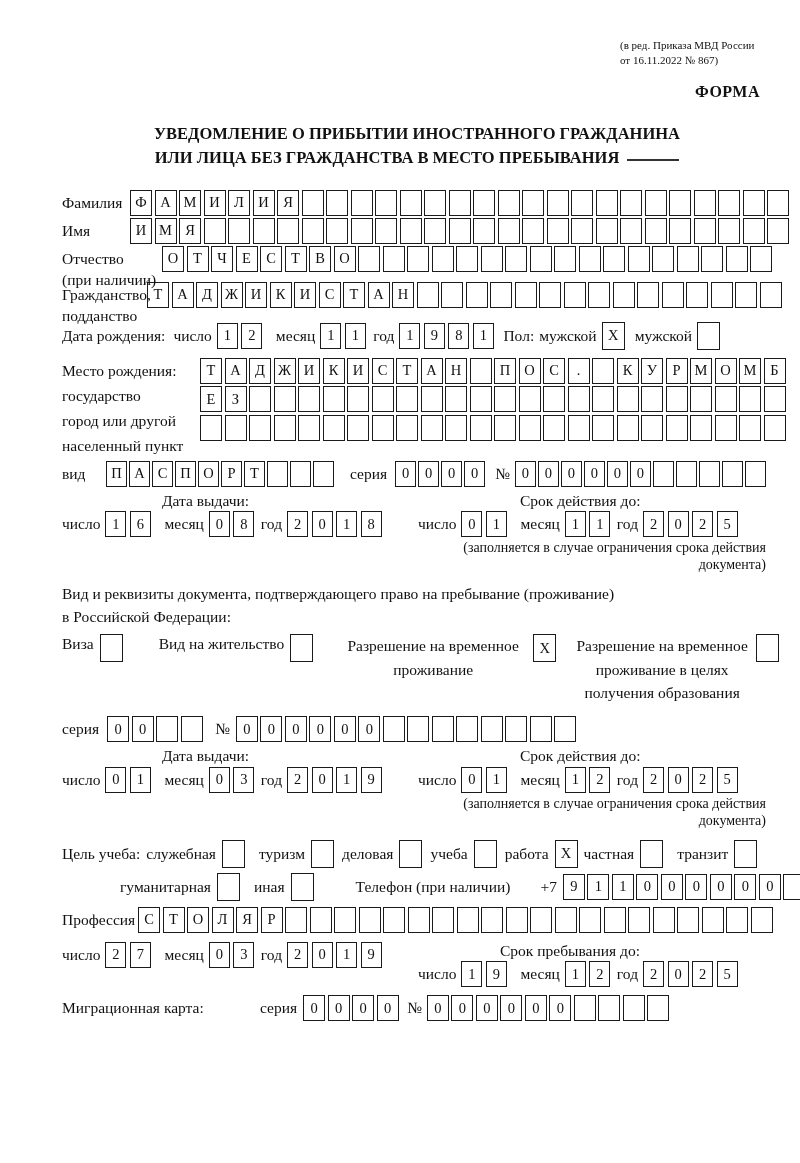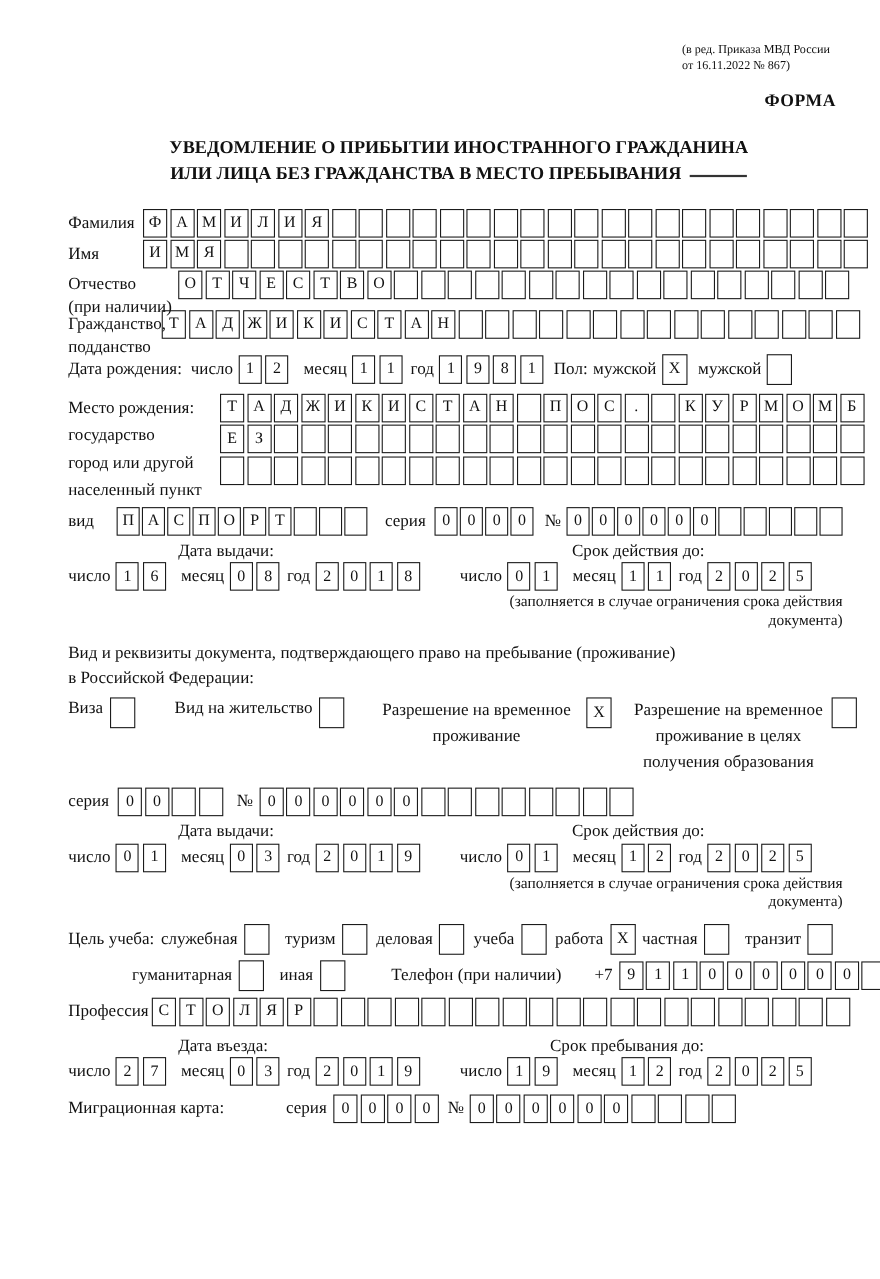--- a/index.html
+++ b/index.html
@@ -644,21 +644,20 @@
         <span class="cell"></span>
         <span class="cell"></span>
         <span class="cell"></span>
         <span class="cell"></span>
         <span class="cell"></span>
       </span>
   </div>
 
   <div class="date-pair" style="margin-top:8px;">
     <div class="dp-left">
-      <div class="dheading">Дата въезда:</div>
       <div class="drow">
         <span class="dlbl">число</span>
         <span class="cells date-cells">
             <span class="cell">2</span>
             <span class="cell">7</span>
           </span>
         <span class="dgap"></span>
         <span class="dlbl">месяц</span>
         <span class="cells date-cells">
             <span class="cell">0</span>

